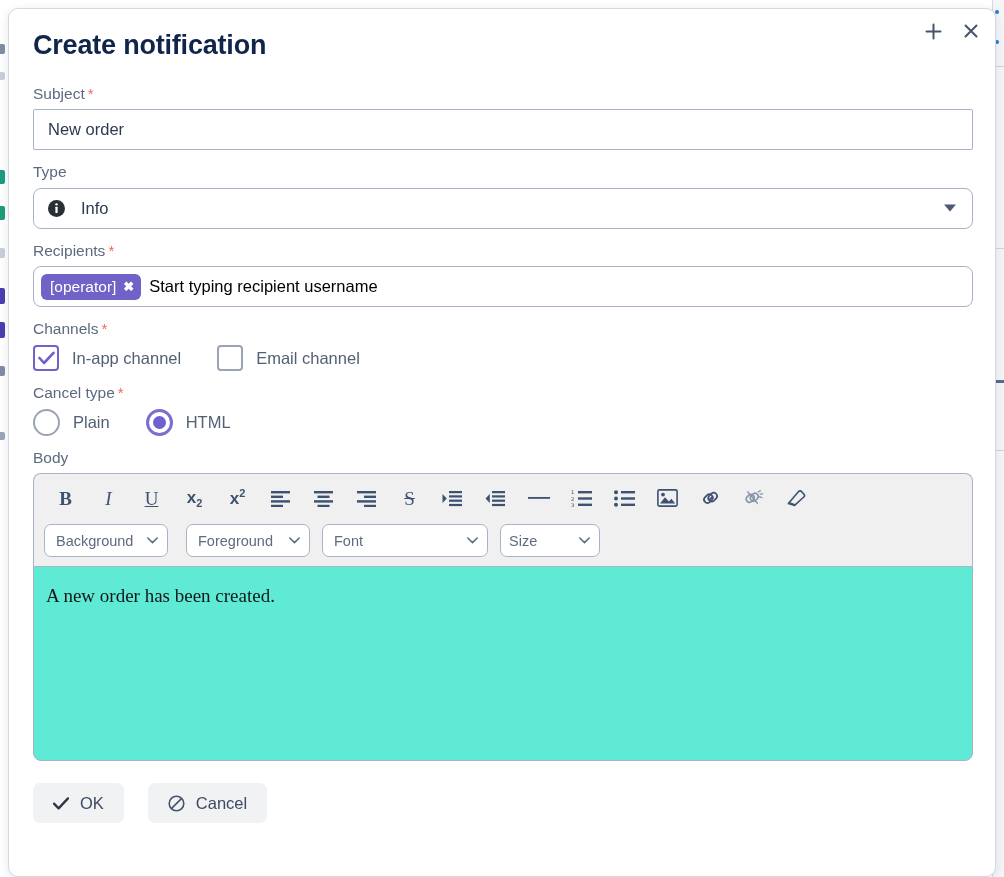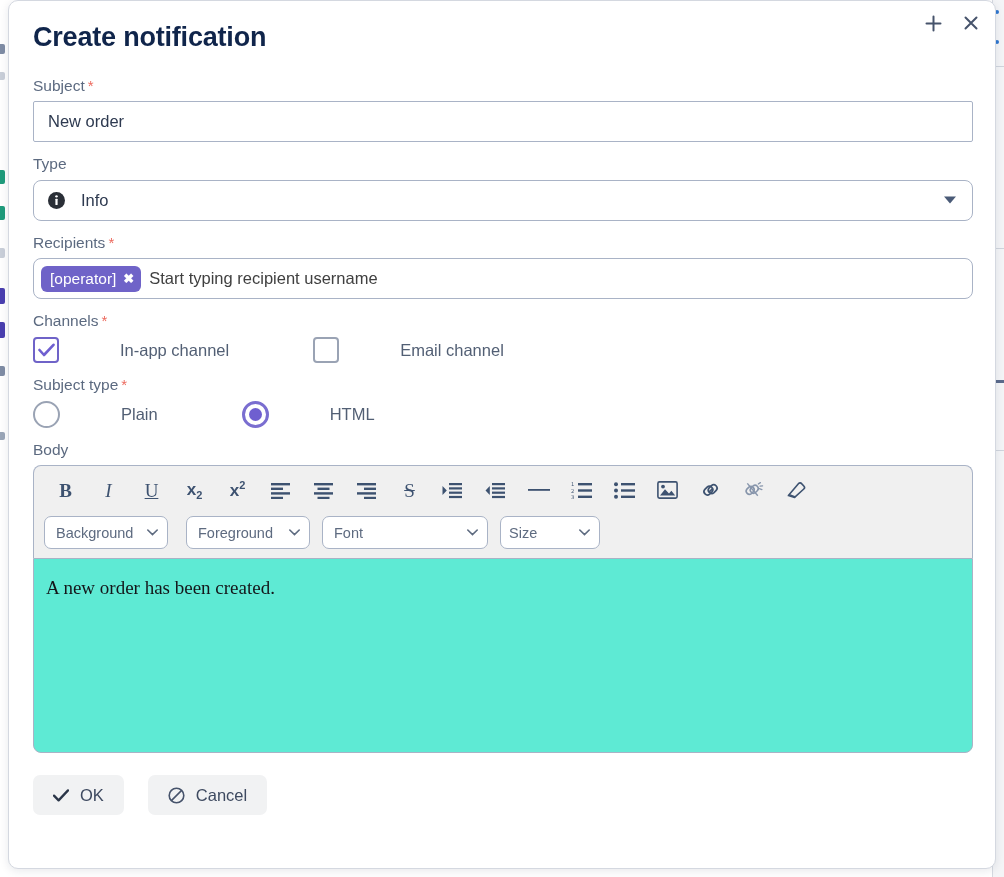--- a/index.html
+++ b/index.html
@@ -29,21 +29,21 @@
     position: absolute; left: 0; width: 12px; height: 1px; background: #d0d5dd;
   }
   #bg-right .rdot {
     position: absolute; left: 2px; width: 4px; height: 4px;
     border-radius: 50%; background: #2f77d0;
   }
 
   
   #modal {
     position: absolute;
-    left: 8px; top: 0;
+    left: 8px; top: 8px;
     width: 988px; height: 869px;
     background: #ffffff;
     border: 1px solid #d4d8e0;
     border-radius: 10px;
     box-shadow: 0 2px 10px rgba(20,30,60,0.10);
     z-index: 2;
     overflow: hidden;
   }
 
   #win-controls {
@@ -138,25 +138,25 @@
     padding: 0 7px 0 9px;
     font-size: 15.5px;
     gap: 7px;
     cursor: default;
   }
   .chip-x {
     font-size: 13px; font-weight: bold; line-height: 1;
     cursor: pointer; padding-bottom: 1px;
   }
   .chips-placeholder {
-    color: #404040; font-size: 16.5px;
-  }
-
-  
-  .opt-row { display: flex; align-items: center; margin-top: 2px; gap: 48px; }
+    color: #000000; font-size: 16.5px;
+  }
+
+  
+  .opt-row { display: flex; align-items: center; margin-top: 2px; }
   .cbox {
     width: 26px; height: 26px;
     border: 2px solid #9aa3b4;
     border-radius: 4px;
     background: #fff;
     display: flex; align-items: center; justify-content: center;
     cursor: pointer;
     flex: 0 0 auto;
   }
   .cbox.checked { border-color: #6f63c8; }
@@ -359,21 +359,21 @@
         </div>
         <span class="opt-label">In-app channel</span>
         <div class="cbox">
           
         </div>
         <span class="opt-label">Email channel</span>
       </div>
     </div>
 
     <div class="field">
-      <span class="field-label"><span>Subject type</span><span class="req">*</span></span>
+      <span class="field-label"><span>Cancel type</span><span class="req">*</span></span>
       <div class="opt-row">
         <div class="radio"></div>
         <span class="opt-label">Plain</span>
         <div class="radio checked">
             <span class="dot"></span>
           </div>
         <span class="opt-label">HTML</span>
       </div>
     </div>
 

